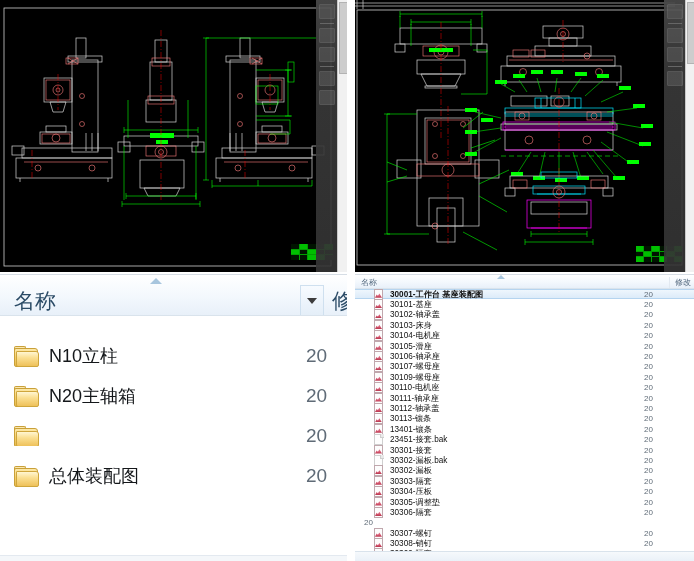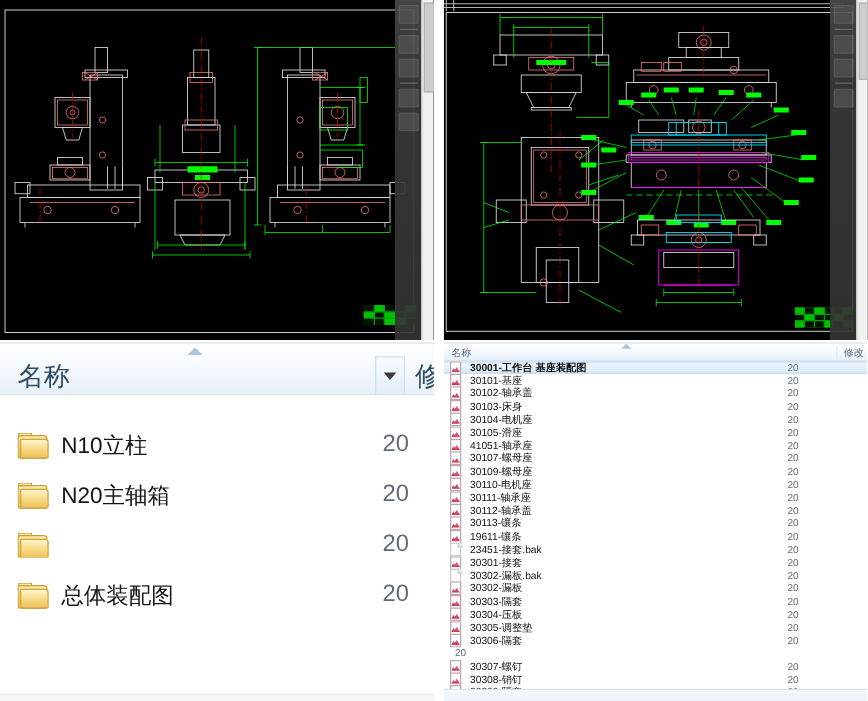--- a/index.html
+++ b/index.html
@@ -90,21 +90,21 @@
   .row .date{color:#5f6b77;overflow:hidden;text-align:left;}
 
   
   .pane-left .row{height:40px;padding-left:14px;}
   .pane-left .row .name{width:286px;font-size:18px;color:#14171a;}
   .pane-left .row .date{flex:1;font-size:19px;padding-left:6px;}
   .pane-left .row .ico{margin-right:11px;flex:0 0 auto;}
 
   
   .pane-right .row{height:10.4px;padding-left:5px;}
-  .pane-right .row .name{width:266px;font-size:8.2px;color:#111;}
+  .pane-right .row .name{width:266px;font-size:8.2px;color:#111;margin-left:14px;}
   .pane-right .row .date{flex:1;font-size:8px;padding-left:4px;}
   .pane-right .row .ico{margin-right:5px;flex:0 0 auto;}
   .pane-right .row.selected{
     background:linear-gradient(180deg,#eef6fd,#dcebf9);
     border:1px solid #b5d4ef;border-left:none;border-right:none;
   }
   .pane-right .row.selected .name{font-weight:bold;}
 
   
   .folder{position:relative;width:24px;height:20px;}
@@ -656,21 +656,21 @@
             <span>30105-滑座</span>
           </div>
           <div class="date">20</div>
         </div>
         <div class="row">
           <div class="name">
             <span class="ico dwgico">
               <span class="sheet"></span>
               <span class="mark"></span>
             </span>
-            <span>41051-轴承座</span>
+            <span>30106-轴承座</span>
           </div>
           <div class="date">20</div>
         </div>
         <div class="row">
           <div class="name">
             <span class="ico dwgico">
               <span class="sheet"></span>
               <span class="mark"></span>
             </span>
             <span>30107-螺母座</span>
@@ -726,21 +726,21 @@
             <span>30113-镶条</span>
           </div>
           <div class="date">20</div>
         </div>
         <div class="row">
           <div class="name">
             <span class="ico dwgico">
               <span class="sheet"></span>
               <span class="mark"></span>
             </span>
-            <span>19611-镶条</span>
+            <span>13401-镶条</span>
           </div>
           <div class="date">20</div>
         </div>
         <div class="row">
           <div class="name">
             <span class="ico bakico">
               <span class="sheet"></span>
               <span class="fold"></span>
             </span>
             <span>23451-接套.bak</span>

